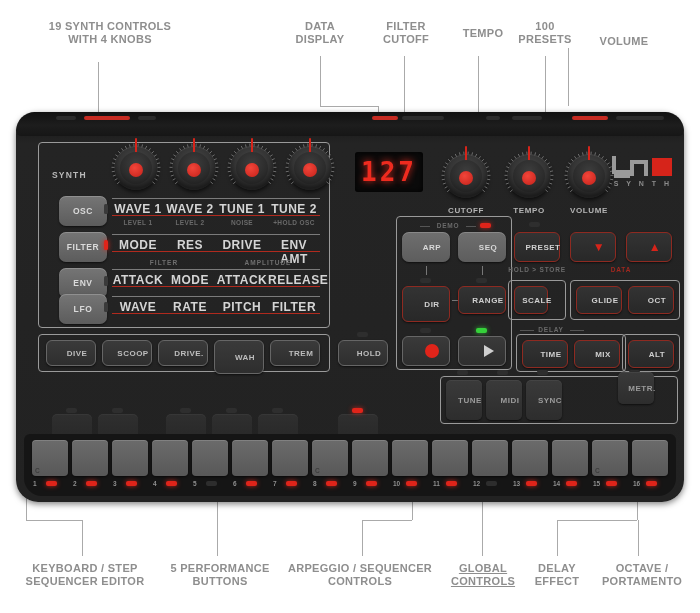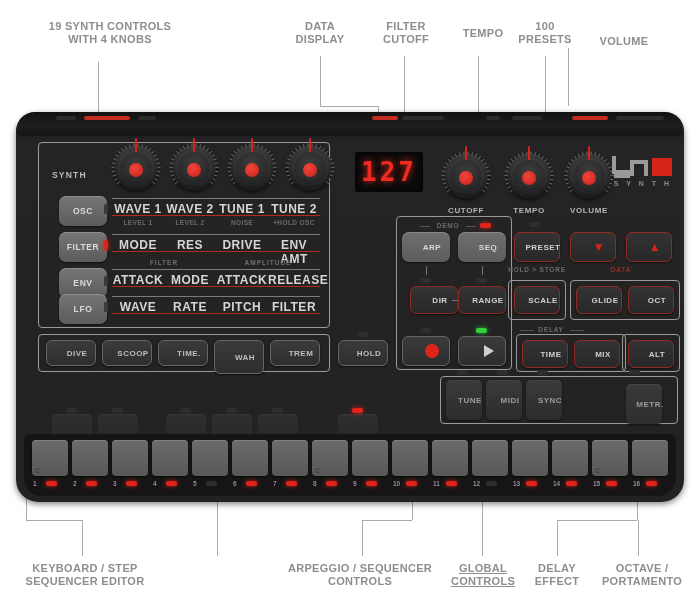--- a/index.html
+++ b/index.html
@@ -135,20 +135,22 @@
   <div class="leader v" style="left:478px; top:56px;  height:56px;"></div>
   <div class="leader h" style="left:478px; top:112px; width:36px;"></div>
   <div class="leader v" style="left:514px; top:112px; height:18px;"></div>
   <div class="leader v" style="left:545px; top:56px;  height:190px;"></div>
   <div class="leader h" style="left:518px; top:246px; width:28px;"></div>
   <div class="leader v" style="left:568px; top:48px;  height:58px;"></div>
   <div class="leader h" style="left:568px; top:106px; width:0px;"></div>
 
   <div class="callout" style="left:10px;  top:562px; width:150px;">KEYBOARD / STEP
 SEQUENCER EDITOR</div>
+  <div class="callout" style="left:160px; top:562px; width:120px;">5 PERFORMANCE
+BUTTONS</div>
   <div class="callout" style="left:280px; top:562px; width:160px;">ARPEGGIO / SEQUENCER
 CONTROLS</div>
   <div class="callout" style="left:443px; top:562px; width:80px;text-decoration:underline;">GLOBAL
 CONTROLS</div>
   <div class="callout" style="left:523px; top:562px; width:68px;">DELAY
 EFFECT</div>
   <div class="callout" style="left:592px; top:562px; width:100px;">OCTAVE /
 PORTAMENTO</div>
 
   <div class="leader v" style="left:82px;  top:520px; height:36px;"></div>
@@ -479,41 +481,41 @@
           <path d="M2,2 L2,18 L16,18 L16,22 L2,22" stroke="#9a9a9a" stroke-width="4" fill="none"></path>
           <path d="M20,22 L20,8 L34,8 L34,22" stroke="#9a9a9a" stroke-width="4" fill="none"></path>
           <rect x="40" y="4" width="20" height="18" fill="#d6241a"></rect>
         </svg>
         <div class="word">S Y N T H</div>
       </div>
 
       <div class="grp" style="left:22px; top:202px; width:292px; height:38px;"></div>
       <div class="btn plain" style="left:30px;  top:208px; width:50px; height:26px;">DIVE</div>
       <div class="btn plain" style="left:86px;  top:208px; width:50px; height:26px;">SCOOP</div>
-      <div class="btn plain" style="left:142px; top:208px; width:50px; height:26px;">TIME.</div>
+      <div class="btn plain" style="left:142px; top:208px; width:50px; height:26px;">DRIVE.</div>
       <div class="btn plain" style="left:198px; top:208px; width:50px; height:34px;">WAH</div>
       <div class="btn plain" style="left:254px; top:208px; width:50px; height:26px;">TREM</div>
 
       <div class="led-dot" style="left:341px; top:200px;"></div>
       <div class="btn plain" style="left:322px; top:208px; width:50px; height:26px;">HOLD</div>
 
       <div class="grp" style="left:380px; top:84px; width:116px; height:154px;"></div>
       <div class="dash" style="left:404px; top:94px; width:10px;"></div>
       <div class="tiny-lbl" style="left:416px; top:90px; width:32px;">DEMO</div>
       <div class="dash" style="left:450px; top:94px; width:10px;"></div>
       <div class="led-dot red" style="left:464px; top:91px;"></div>
 
       <div class="btn grey" style="left:386px; top:100px; width:48px; height:30px; border-radius:7px;">ARP</div>
       <div class="btn grey" style="left:442px; top:100px; width:48px; height:30px; border-radius:7px;">SEQ</div>
       <div class="leader v" style="left:410px; top:134px; height:9px; background:#777;"></div>
       <div class="leader v" style="left:466px; top:134px; height:9px; background:#777;"></div>
       <div class="led-dot" style="left:404px; top:146px;"></div>
       <div class="led-dot" style="left:460px; top:146px;"></div>
 
-      <div class="btn dark" style="left:394px; top:154px; width:48px; height:28px;">DIR</div>
+      <div class="btn dark" style="left:386px; top:154px; width:48px; height:36px;">DIR</div>
       <div class="dash" style="left:436px; top:168px; width:8px; background:#777;"></div>
       <div class="btn dark" style="left:442px; top:154px; width:48px; height:28px;">RANGE</div>
 
       <div class="led-dot" style="left:404px; top:196px;"></div>
       <div class="led-dot green" style="left:460px; top:196px;"></div>
       <div class="btn plain" style="left:386px; top:204px; width:48px; height:30px;">
         <span style="width:14px;height:14px;border-radius:50%;background:#e0241a;display:block;"></span>
       </div>
       <div class="btn plain" style="left:442px; top:204px; width:48px; height:30px;">
         <svg width="16" height="16" viewBox="0 0 16 16">
@@ -523,21 +525,21 @@
 
       <div class="led-dot" style="left:513px; top:90px;"></div>
       <div class="btn dark" style="left:498px; top:100px; width:46px; height:30px;">PRESET</div>
       <div class="tiny-lbl" style="left:490px; top:134px; width:62px;">HOLD &gt; STORE</div>
 
       <div class="btn dark" style="left:554px; top:100px; width:46px; height:30px; color:#d6241a; font-size:12px;">▼</div>
       <div class="btn dark" style="left:610px; top:100px; width:46px; height:30px; color:#d6241a; font-size:12px;">▲</div>
       <div class="tiny-lbl red" style="left:554px; top:134px; width:102px;">DATA</div>
 
       <div class="grp" style="left:492px; top:148px; width:58px; height:40px;"></div>
-      <div class="btn dark" style="left:498px; top:154px; width:46px; height:28px;">SCALE</div>
+      <div class="btn dark" style="left:498px; top:154px; width:34px; height:28px;">SCALE</div>
 
       <div class="grp" style="left:554px; top:148px; width:110px; height:40px;"></div>
       <div class="btn dark" style="left:560px; top:154px; width:46px; height:28px;">GLIDE</div>
       <div class="btn dark" style="left:612px; top:154px; width:46px; height:28px;">OCT</div>
 
       <div class="dash" style="left:504px; top:198px; width:14px;"></div>
       <div class="tiny-lbl" style="left:518px; top:194px; width:34px;">DELAY</div>
       <div class="dash" style="left:554px; top:198px; width:14px;"></div>
       <div class="grp" style="left:500px; top:202px; width:110px; height:38px;"></div>
       <div class="btn dark" style="left:506px; top:208px; width:46px; height:28px;">TIME</div>
@@ -547,21 +549,21 @@
       <div class="btn dark" style="left:612px; top:208px; width:46px; height:28px;">ALT</div>
 
       <div class="grp" style="left:424px; top:244px; width:238px; height:48px;"></div>
       <div class="led-dot" style="left:441px; top:238px;"></div>
       <div class="led-dot" style="left:481px; top:238px;"></div>
       <div class="led-dot" style="left:521px; top:238px;"></div>
       <div class="led-dot" style="left:613px; top:238px;"></div>
       <div class="btn pad" style="left:430px; top:248px; width:36px; height:40px;">TUNE</div>
       <div class="btn pad" style="left:470px; top:248px; width:36px; height:40px;">MIDI</div>
       <div class="btn pad" style="left:510px; top:248px; width:36px; height:40px;">SYNC</div>
-      <div class="btn pad" style="left:602px; top:252px; width:36px; height:40px;margin-left:8px;">METR.</div>
+      <div class="btn pad" style="left:602px; top:240px; width:36px; height:32px;">METR.</div>
 
       <div class="uppad" style="left:36px;"></div>
       <div class="uppad" style="left:82px;"></div>
       <div class="uppad" style="left:150px;"></div>
       <div class="uppad" style="left:196px;"></div>
       <div class="uppad" style="left:242px;"></div>
       <div class="uppad" style="left:322px;"></div>
       <div class="led-dot" style="left:50px;  top:276px;"></div>
       <div class="led-dot" style="left:96px;  top:276px;"></div>
       <div class="led-dot" style="left:164px; top:276px;"></div>

